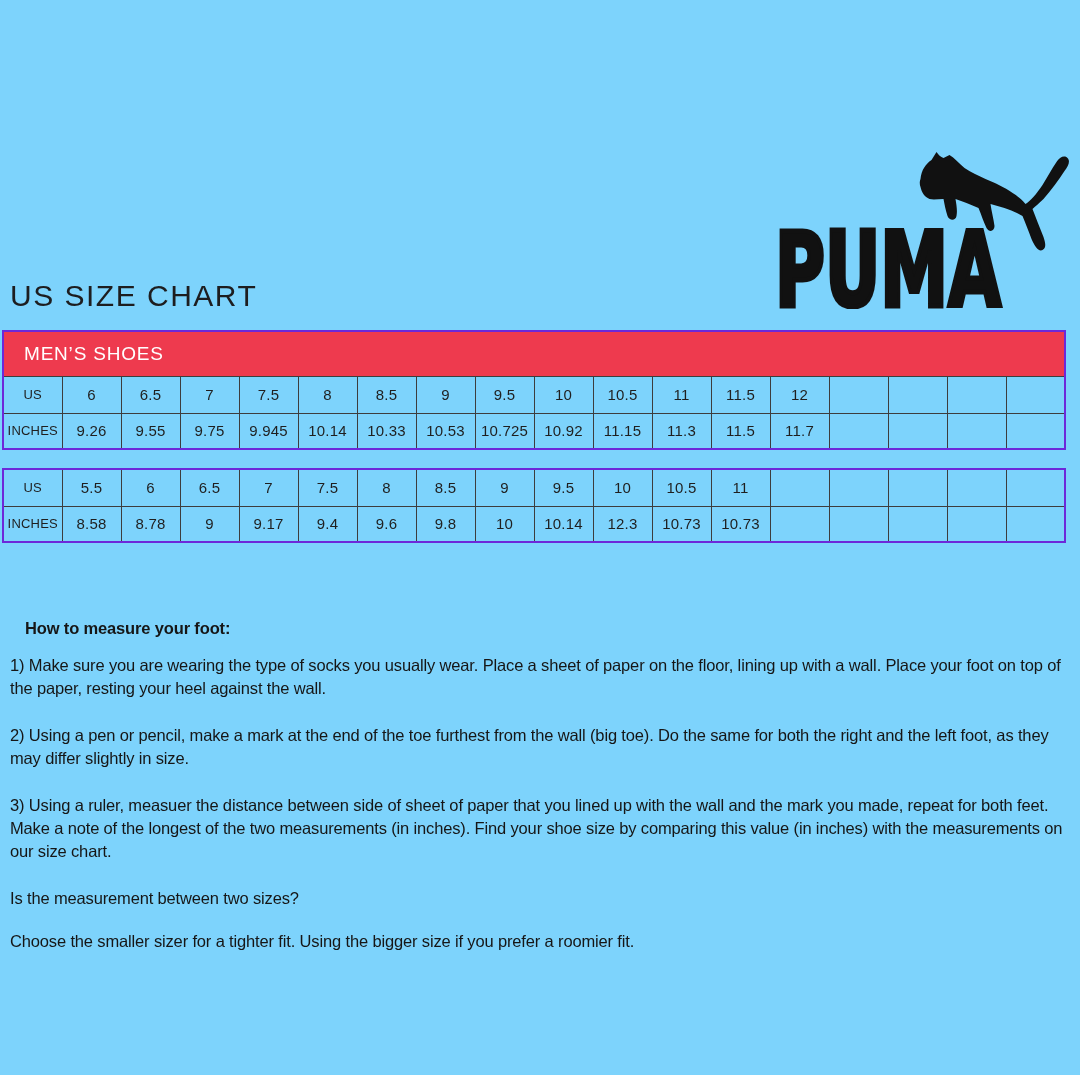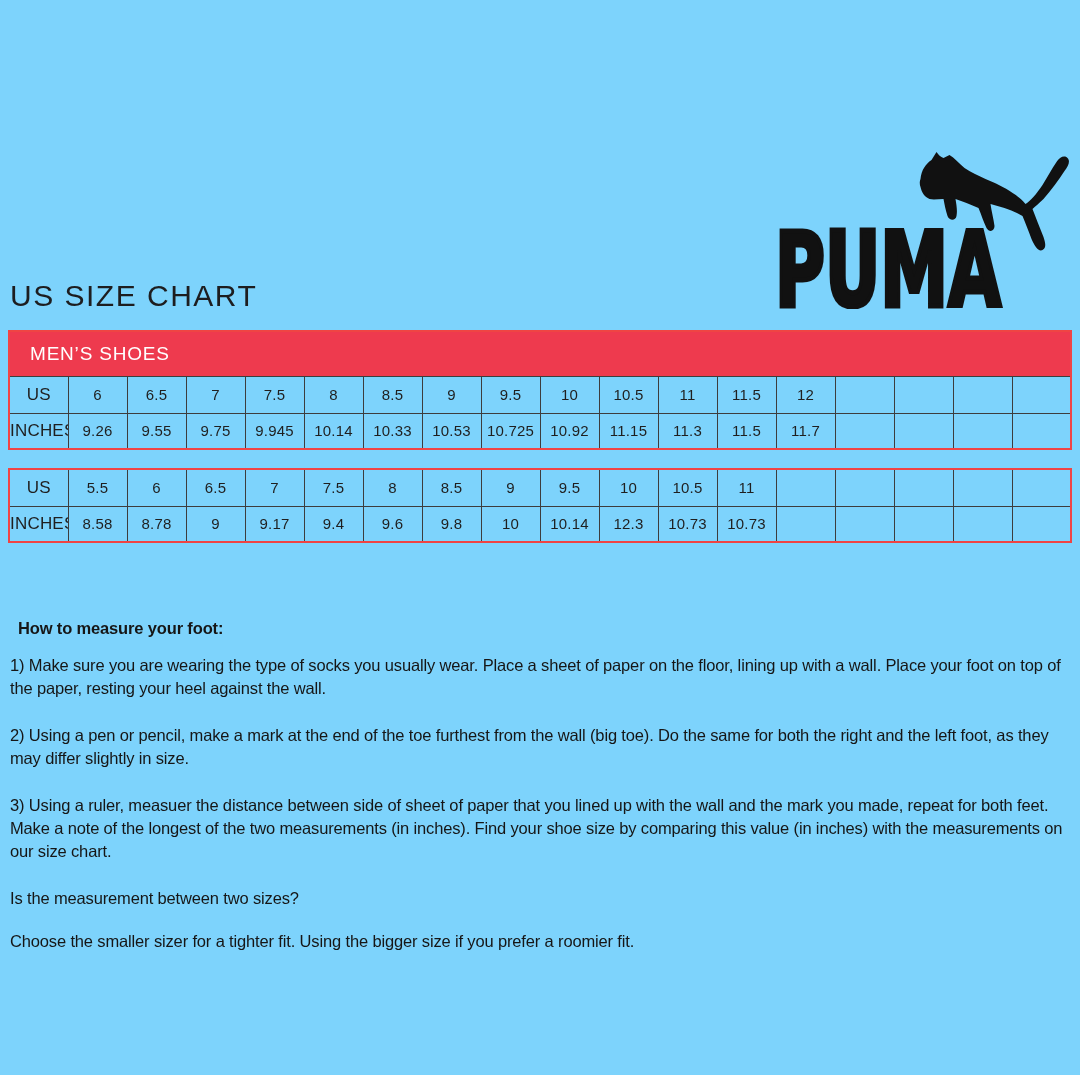--- a/index.html
+++ b/index.html
@@ -22,25 +22,25 @@
     font-weight: 500;
     color: #1d1d1f;
   }
   
   .logo { position: absolute; left: 772px; top: 143px; width: 302px; height: 168px; }
   .logo .cat { position: absolute; left: 144px; top: 6px; width: 156px; height: 122px; }
   .logo .wordmark { position: absolute; left: 2px; top: 84px; width: 230px; height: 82px; }
   
   .size-table {
     position: absolute;
-    left: 8px;
+    left: 2px;
     width: 1064px;
     border-collapse: collapse;
     table-layout: fixed;
-    border: 2px solid #ef4444;
+    border: 2px solid #6d28d9;
   }
   .table-men   { top: 330px; }
   .table-women { top: 468px; }
   .size-table td {
     border: 1px solid #3d3d3d;
     text-align: center;
     font-size: 15px;
     color: #1f1f1f;
     padding: 0;
     height: 37px;
@@ -50,35 +50,35 @@
   }
   .size-table tr.band td {
     background: var(--accent, #ee3a4e);
     color: #ffffff;
     text-align: left;
     padding-left: 20px;
     font-size: 19px;
     letter-spacing: 0.8px;
     height: 45px;
   }
-  .size-table td.lbl { font-size: 17px; letter-spacing: 0.2px; }
+  .size-table td.lbl { font-size: 13px; letter-spacing: 0.2px; }
   .size-table tr.in td { height: 36px; }
   
   .howto {
     position: absolute;
     left: 10px;
     top: 617px;
     width: 1062px;
     font-size: 16.5px;
     letter-spacing: -0.15px;
     line-height: 23px;
     color: #161616;
   }
   .howto p { margin: 0 0 24px 0; }
-  .howto p.b { font-weight: bold; margin: 0 0 14px 8px; }
+  .howto p.b { font-weight: bold; margin: 0 0 14px 15px; }
   .howto p.b2 { font-weight: normal; margin: 0 0 20px 0; }
   .howto p.last { margin: 0; }
 </style>
 </head>
 <body>
 
 <div class="canvas">
 
   <h1 class="page-title">US SIZE CHART</h1>
 

